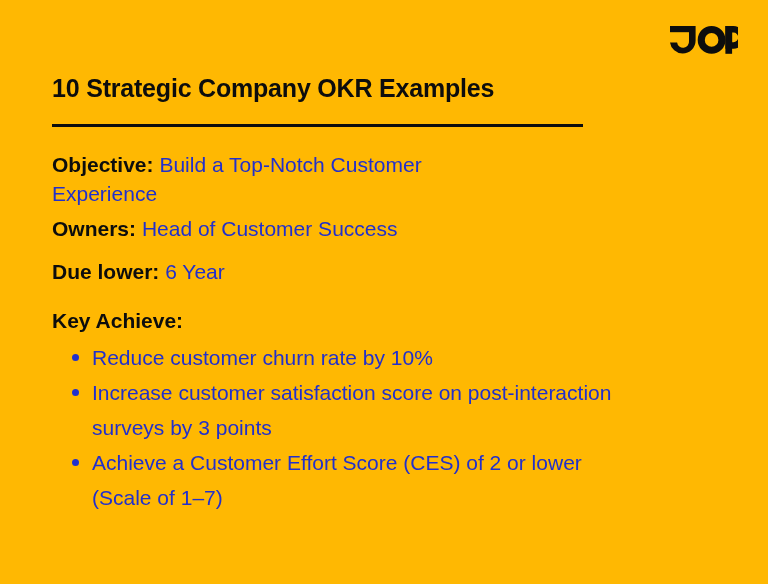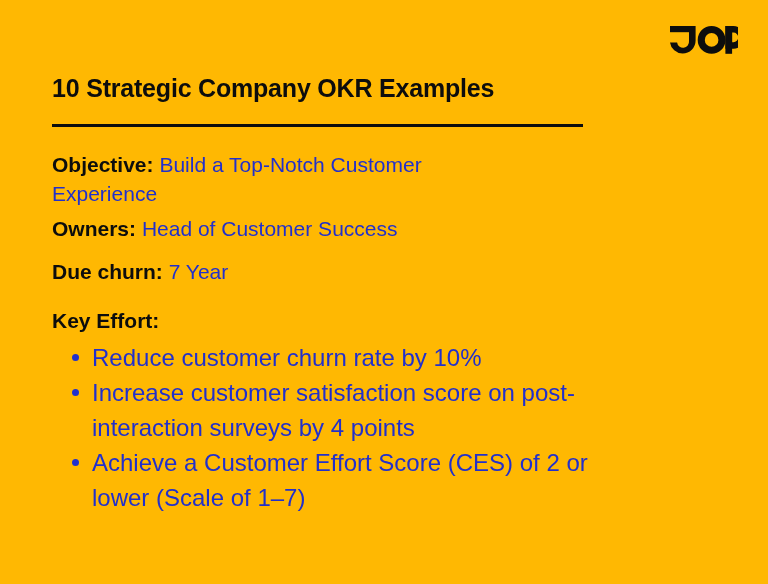--- a/index.html
+++ b/index.html
@@ -98,21 +98,21 @@
     left: 72px;
     top: 340px;
     width: 556px;
     margin: 0;
     padding: 0;
     list-style: none;
   }
   .key-result-item {
     position: relative;
     padding-left: 20px;
-    font-size: 24px;
+    font-size: 21px;
     line-height: 35px;
     color: #2230cc;
     margin: 0;
   }
   .key-result-item .bullet-dot {
     position: absolute;
     left: 0;
     top: 14px;
     width: 7px;
     height: 7px;
@@ -151,25 +151,25 @@
     <span class="field-label">Objective:</span>
     <span class="field-value">Build a Top-Notch Customer Experience</span>
   </div>
 
   <div class="field-block" id="owners-row">
     <span class="field-label">Owners:</span>
     <span class="field-value">Head of Customer Success</span>
   </div>
 
   <div class="field-block" id="due-date-row">
-    <span class="field-label">Due churn:</span>
-    <span class="field-value">7 Year</span>
+    <span class="field-label">Due lower:</span>
+    <span class="field-value">6 Year</span>
   </div>
 
-  <div class="key-results-heading">Key Effort:</div>
+  <div class="key-results-heading">Key Achieve:</div>
 
   <ul class="key-results-list" id="key-results-list">
       <li class="key-result-item"><span class="bullet-dot"></span><span>Reduce customer churn rate by 10%</span></li>
-      <li class="key-result-item"><span class="bullet-dot"></span><span>Increase customer satisfaction score on post-interaction surveys by 4 points</span></li>
+      <li class="key-result-item"><span class="bullet-dot"></span><span>Increase customer satisfaction score on post-interaction surveys by 3 points</span></li>
       <li class="key-result-item"><span class="bullet-dot"></span><span>Achieve a Customer Effort Score (CES) of 2 or lower (Scale of 1–7)</span></li>
     </ul>
 
 </div>
 
 </body></html>

